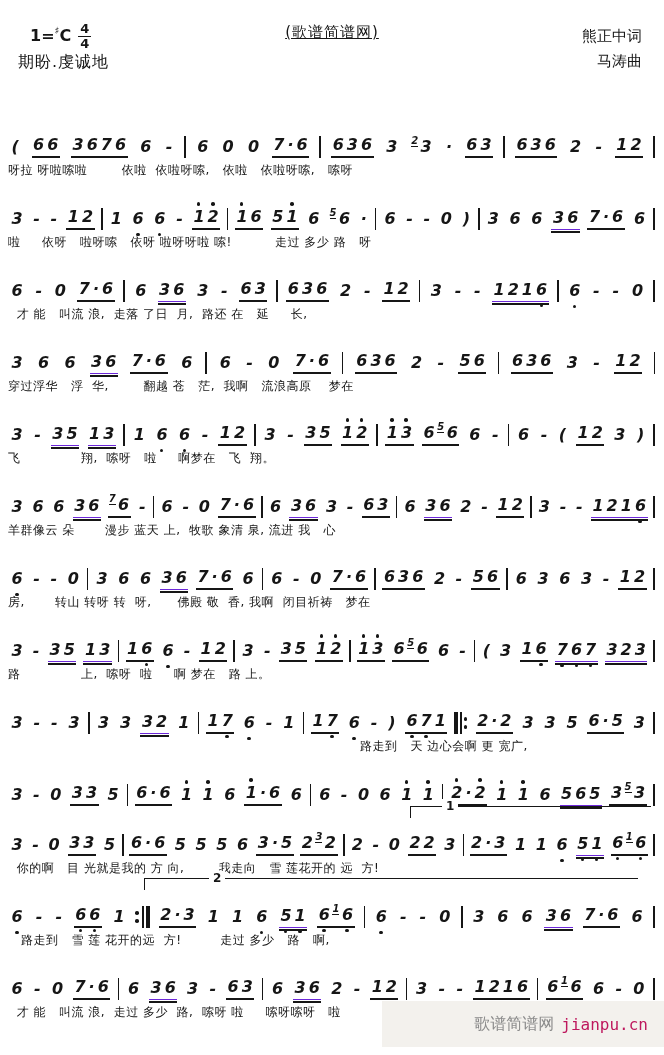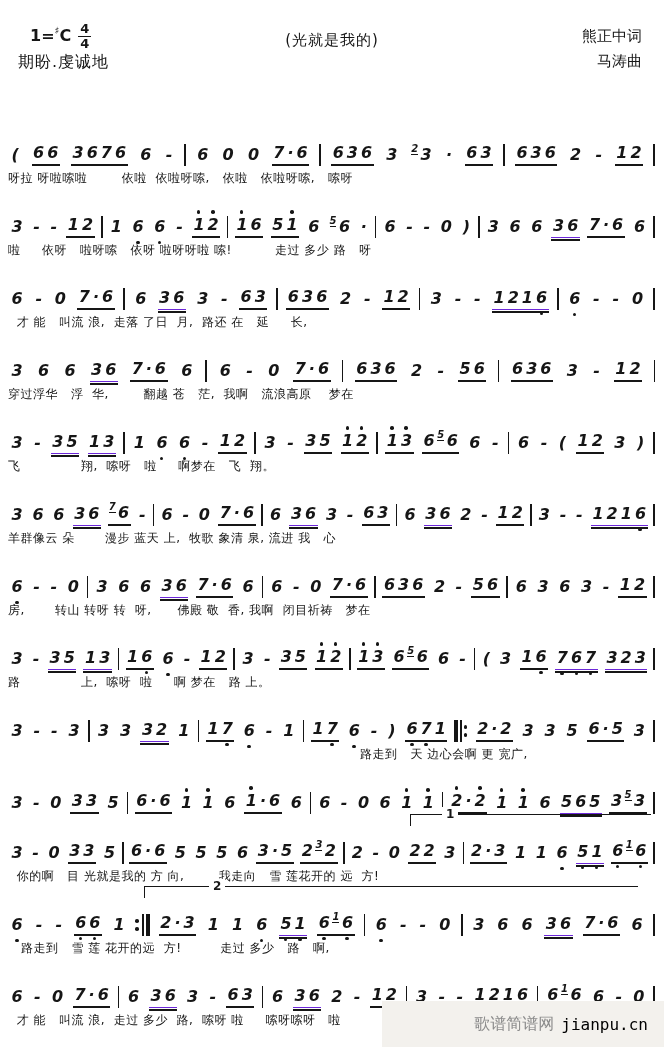--- a/index.html
+++ b/index.html
@@ -1,19 +1,19 @@
 <!DOCTYPE html>
 <html><head>
 <meta charset="utf-8">
 <style>
   html,body{margin:0;padding:0;background:#fff;}
   .page{position:relative;width:664px;height:1055px;background:#fff;overflow:hidden;
         font-family:"DejaVu Sans",sans-serif;color:#161616;}
   
-  .hdr{position:relative;height:86px;padding-top:28px;}
+  .hdr{position:relative;height:86px;padding-top:20px;text-decoration:underline;}
   .key{position:absolute;left:30px;top:22px;font-weight:bold;font-size:16px;}
   .sharp{font-size:10px;vertical-align:7px;font-weight:bold;}
   .tsig{display:inline-block;vertical-align:middle;text-align:center;margin-left:7px;line-height:1.05;}
   .tnum,.tden{display:block;font-size:13px;font-weight:bold;}
   .tnum{border-bottom:1.5px solid #161616;padding:0 2px;}
   .expr{position:absolute;left:18px;top:52px;font-size:16px;letter-spacing:1px;}
   .titlewrap{text-align:center;}
   .title{font-size:31px;font-weight:bold;letter-spacing:7px;color:#991408;}
   .subtitle{font-size:15px;margin-top:3px;letter-spacing:1px;}
   .credits{position:absolute;right:22px;top:24px;text-align:right;font-size:15px;line-height:1.65;}
@@ -51,21 +51,21 @@
 </head>
 <body>
 
 <div class="page">
   <div class="hdr">
     <div class="key">
       <span>1=</span><span class="sharp">♯</span><span>C</span><span class="tsig"><span class="tnum">4</span><span class="tden">4</span></span>
     </div>
     <div class="expr">期盼.虔诚地</div>
     <div class="titlewrap">
-      <div class="subtitle">(光就是我的)</div>
+      <div class="subtitle">(歌谱简谱网)</div>
     </div>
     <div class="credits">
       <div>熊正中词</div>
       <div>马涛曲</div>
     </div>
   </div>
 
   <div class="score">
       <div class="sys">
         <div class="mrow">
@@ -633,15 +633,15 @@
         </div>
         <div class="lrow">  才 能   叫流 浪,  走过 多少  路,  嗦呀 啦     嗦呀嗦呀   啦</div>
       </div>
       <div class="sys">
         <div class="mrow"></div>
       </div>
     </div>
 
   <div class="wm">
     <span class="wmsite">歌谱简谱网</span>
-    <span class="wmdomain" style="color: #000000;">jianpu.cn</span>
+    <span class="wmdomain" style="color: #be185d;">jianpu.cn</span>
   </div>
 </div>
 
 </body></html>

